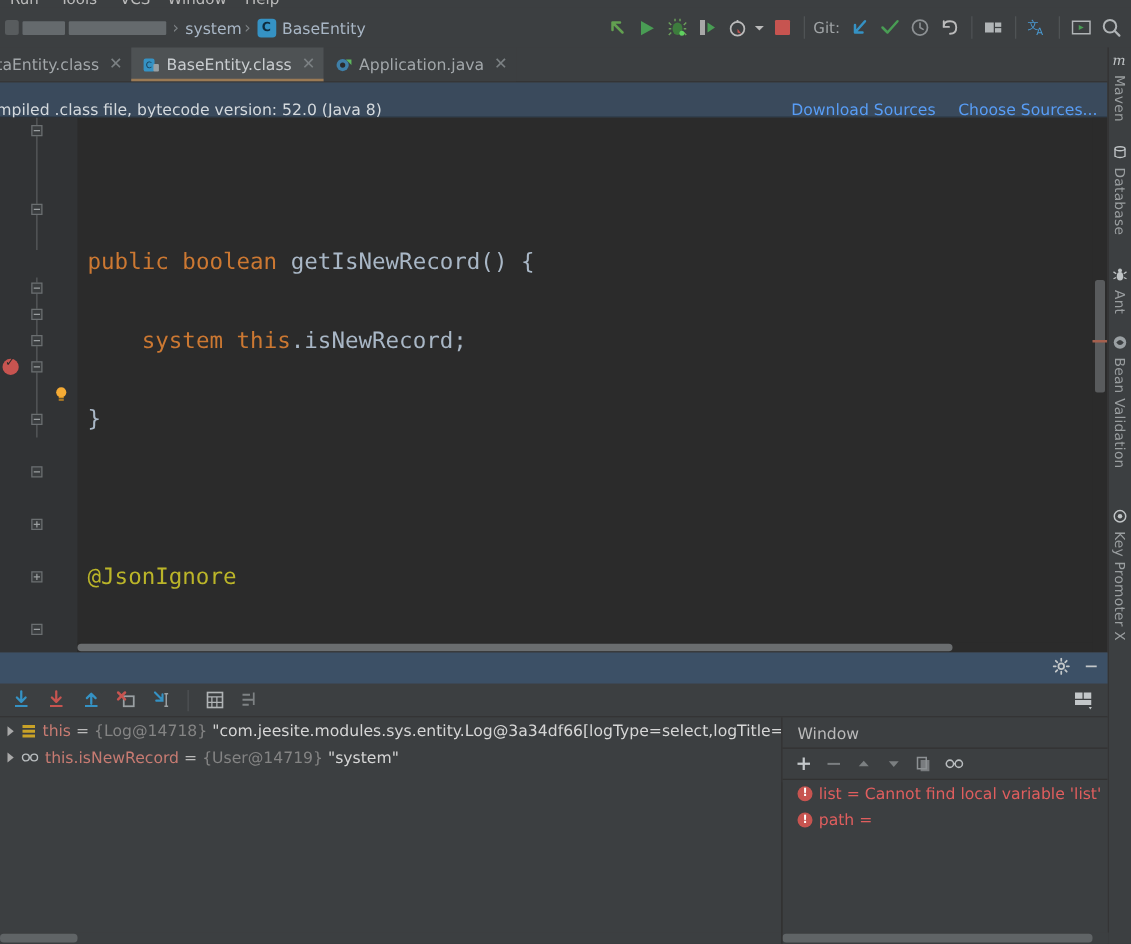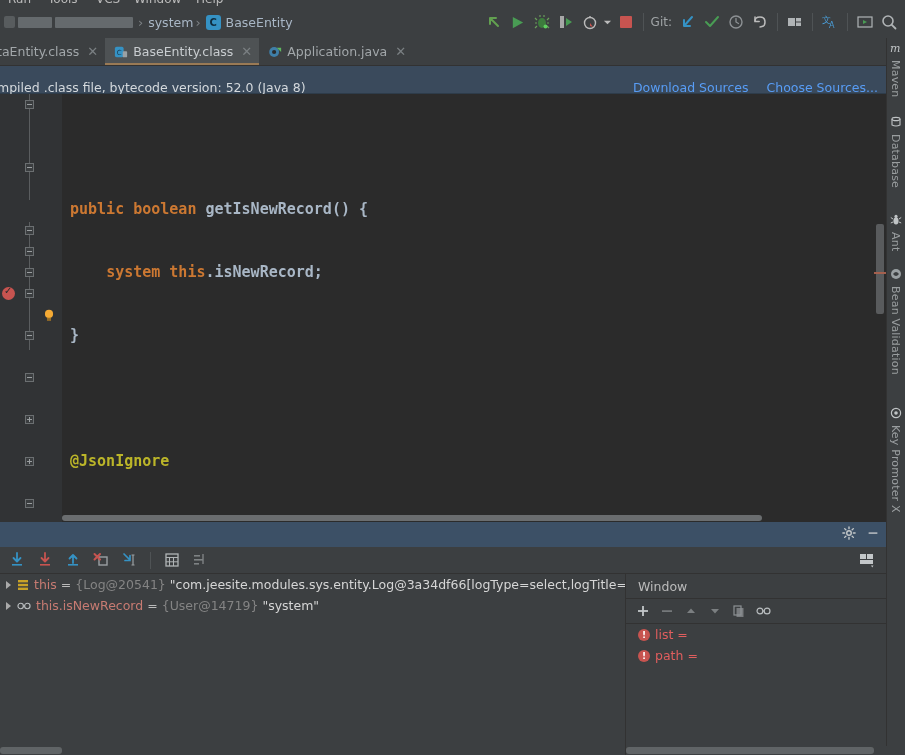--- a/index.html
+++ b/index.html
@@ -122,22 +122,22 @@
   .breakpoint:after {
     content: "✓"; position: absolute; left: 2px; top: -2px;
     font-size: 10px; color: #2b2b2b; font-weight: bold;
   }
   .bulb {
     position: absolute; left: 43px; top: 4px; width: 12px; height: 13px;
   }
 
   .codearea {
     position: absolute; top: 0; left: 62px; right: 0; height: 100%;
-    font-family: "DejaVu Sans Mono", monospace; font-size: 15px;
-    line-height: 21px; white-space: pre; overflow: hidden; font-weight: bold;
+    font-family: "DejaVu Sans Mono", monospace; font-size: 18px;
+    line-height: 21px; white-space: pre; overflow: hidden;
   }
   .cl { position: relative; height: 21px; padding-left: 8px; color: #a9b7c6; }
   .kw    { color: #cc7832; }
   .anno  { color: #bbb529; }
   .ident { color: #a9b7c6; }
 
   
   .vscroll-track {
     position: absolute; top: 0; right: 0; width: 12px; height: 428px; background: #2b2b2b;
   }
@@ -594,21 +594,21 @@
 
         <div class="varrow">
           <span class="tri"></span>
           <svg class="icon-vars-obj" viewBox="0 0 12 12">
             <rect x="1" y="1" width="10" height="2.4" fill="#c9a227"></rect>
             <rect x="1" y="4.8" width="10" height="2.4" fill="#c9a227"></rect>
             <rect x="1" y="8.6" width="10" height="2.4" fill="#c9a227"></rect>
           </svg>
           <span class="vname">this</span>
           <span class="veq">=</span>
-          <span class="vtype">{Log@20541}</span>
+          <span class="vtype">{Log@14718}</span>
           <span class="vstr" style="margin-left:4px">"com.jeesite.modules.sys.entity.Log@3a34df66[logType=select,logTitle=≡...</span>
 
         </div>
 
         <div class="varrow">
           <span class="tri"></span>
           <svg class="icon-glasses" width="14" height="10" viewBox="0 0 16 10">
             <circle cx="4.2" cy="5" r="3.1" fill="none" stroke="#b9bdbf" stroke-width="1.3"></circle>
             <circle cx="11.8" cy="5" r="3.1" fill="none" stroke="#b9bdbf" stroke-width="1.3"></circle>
             <path d="M7.3 5 L8.7 5" stroke="#b9bdbf" stroke-width="1.3"></path>
@@ -661,20 +661,21 @@
                 <circle cx="11.8" cy="5" r="3.1" fill="none" stroke="#b9bdbf" stroke-width="1.3"></circle>
                 <path d="M7.3 5 L8.7 5" stroke="#b9bdbf" stroke-width="1.3"></path>
               </svg>
           </div>
         </div>
 
         <div class="varrow" style="padding-left:12px">
           <span class="err-badge">!</span>
           <span class="verr">list</span>
           <span class="verr" style="margin:0 4px">=</span>
+          <span class="verr">Cannot find local variable 'list'</span>
         </div>
 
         <div class="varrow" style="padding-left:12px">
           <span class="err-badge">!</span>
           <span class="verr">path</span>
           <span class="verr" style="margin:0 4px">=</span>
         </div>
 
         <div class="pane-hscroll" style="left:0;right:0;width:261px">
           <div class="pane-hthumb" style="left:0;width:248px"></div>

